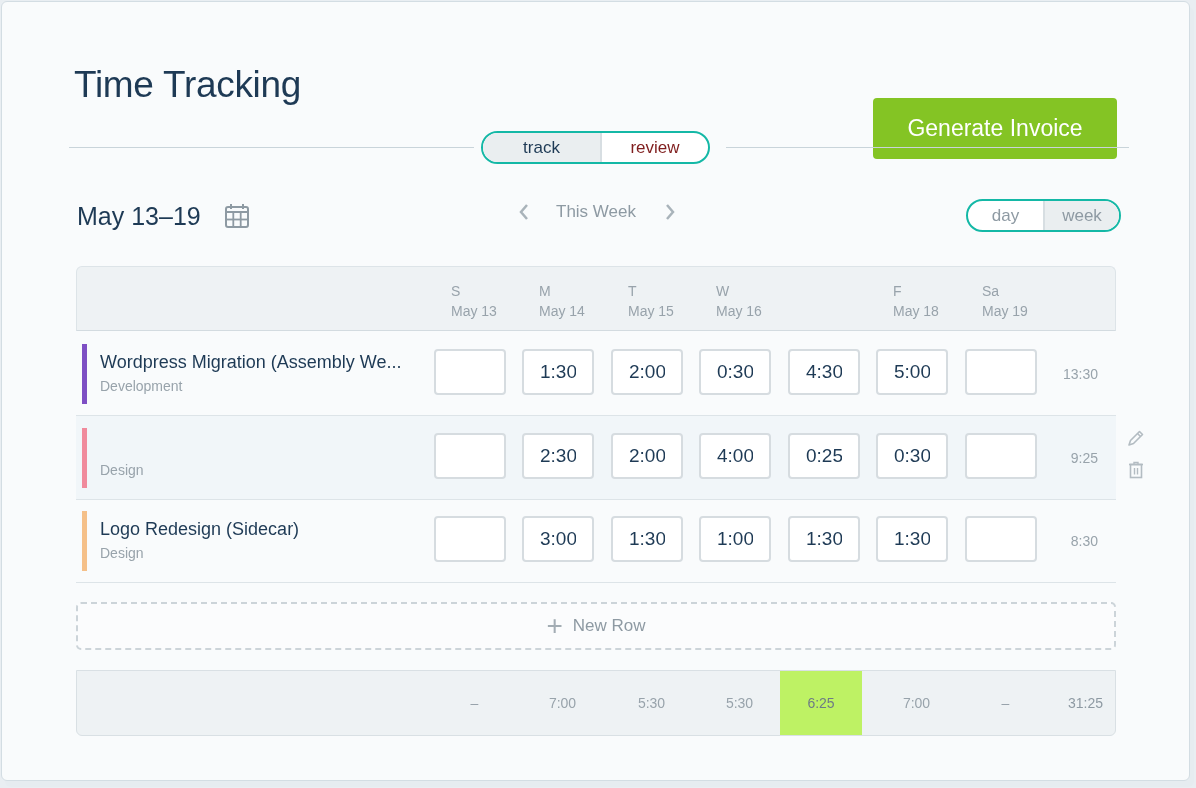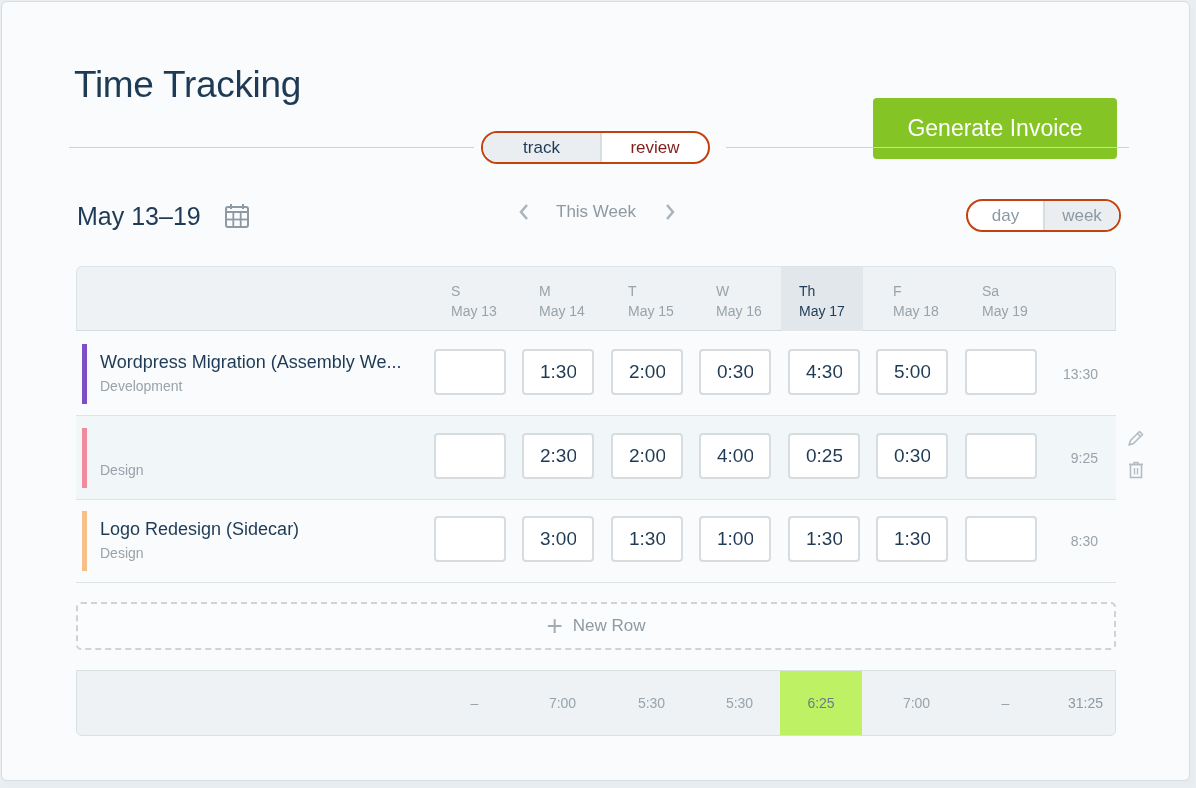--- a/index.html
+++ b/index.html
@@ -12,21 +12,21 @@
     background:#f9fbfc; border:1px solid #d3dde3; border-radius:6px;
     box-shadow: 4px 6px 0 #e6ecf0;
   }
   .title { position:absolute; left:72px; top:62px; font-size:37px; color:#1e3a55; letter-spacing:-0.3px; }
   .gen-btn {
     position:absolute; left:871px; top:48px; width:244px; height:61px;
     background:#84c424; color:#fff; border:none; border-radius:4px;
     font-family:"Liberation Sans", sans-serif; font-size:23px; cursor:pointer;margin-top:48px;
   }
   .hline { position:absolute; top:145px; height:1px; background:#c9d4da; }
-  .seg { position:absolute; display:flex; border:2px solid #c2410c; border-radius:18px; overflow:hidden; background:#fff; }
+  .seg { position:absolute; display:flex; border:2px solid #14b8a6; border-radius:18px; overflow:hidden; background:#fff; }
   .seg div { display:flex; align-items:center; justify-content:center; cursor:pointer; }
   .seg .active { background:#eaeef0; }
   .mode-seg { left:479px; top:129px; height:29px; }
   .mode-seg div { font-size:17px; }
   .mode-seg .m-track { width:117px; color:#1e3a55; border-right:2px solid #d7dee2; }
   .mode-seg .m-review { width:106px; color:#7f1d1d; }
   .range-seg { left:964px; top:197px; height:29px; }
   .range-seg div { font-size:17px; color:#8e9aa3; }
   .range-seg .r-day { width:75px; border-right:2px solid #d7dee2; }
   .range-seg .r-week { width:74px; }
@@ -123,24 +123,20 @@
         <span class="dn" style="left:16px">M</span>
                  <span class="dd" style="left:16px">May 14</span>
       </div>
       <div class="day-col" style="left: 535px; width: 81px;">
         <span class="dn" style="left:16px">T</span>
                  <span class="dd" style="left:16px">May 15</span>
       </div>
       <div class="day-col" style="left: 623px; width: 81px;">
         <span class="dn" style="left:16px">W</span>
                  <span class="dd" style="left:16px">May 16</span>
-      </div>
-      <div class="day-col today" style="left: 704px; width: 82px;">
-        <span class="dn" style="left:18px">Th</span>
-                 <span class="dd" style="left:18px">May 17</span>
       </div>
       <div class="day-col" style="left: 800px; width: 81px;">
         <span class="dn" style="left:16px">F</span>
                  <span class="dd" style="left:16px">May 18</span>
       </div>
       <div class="day-col" style="left: 889px; width: 81px;">
         <span class="dn" style="left:16px">Sa</span>
                  <span class="dd" style="left:16px">May 19</span>
       </div>
     </div>

